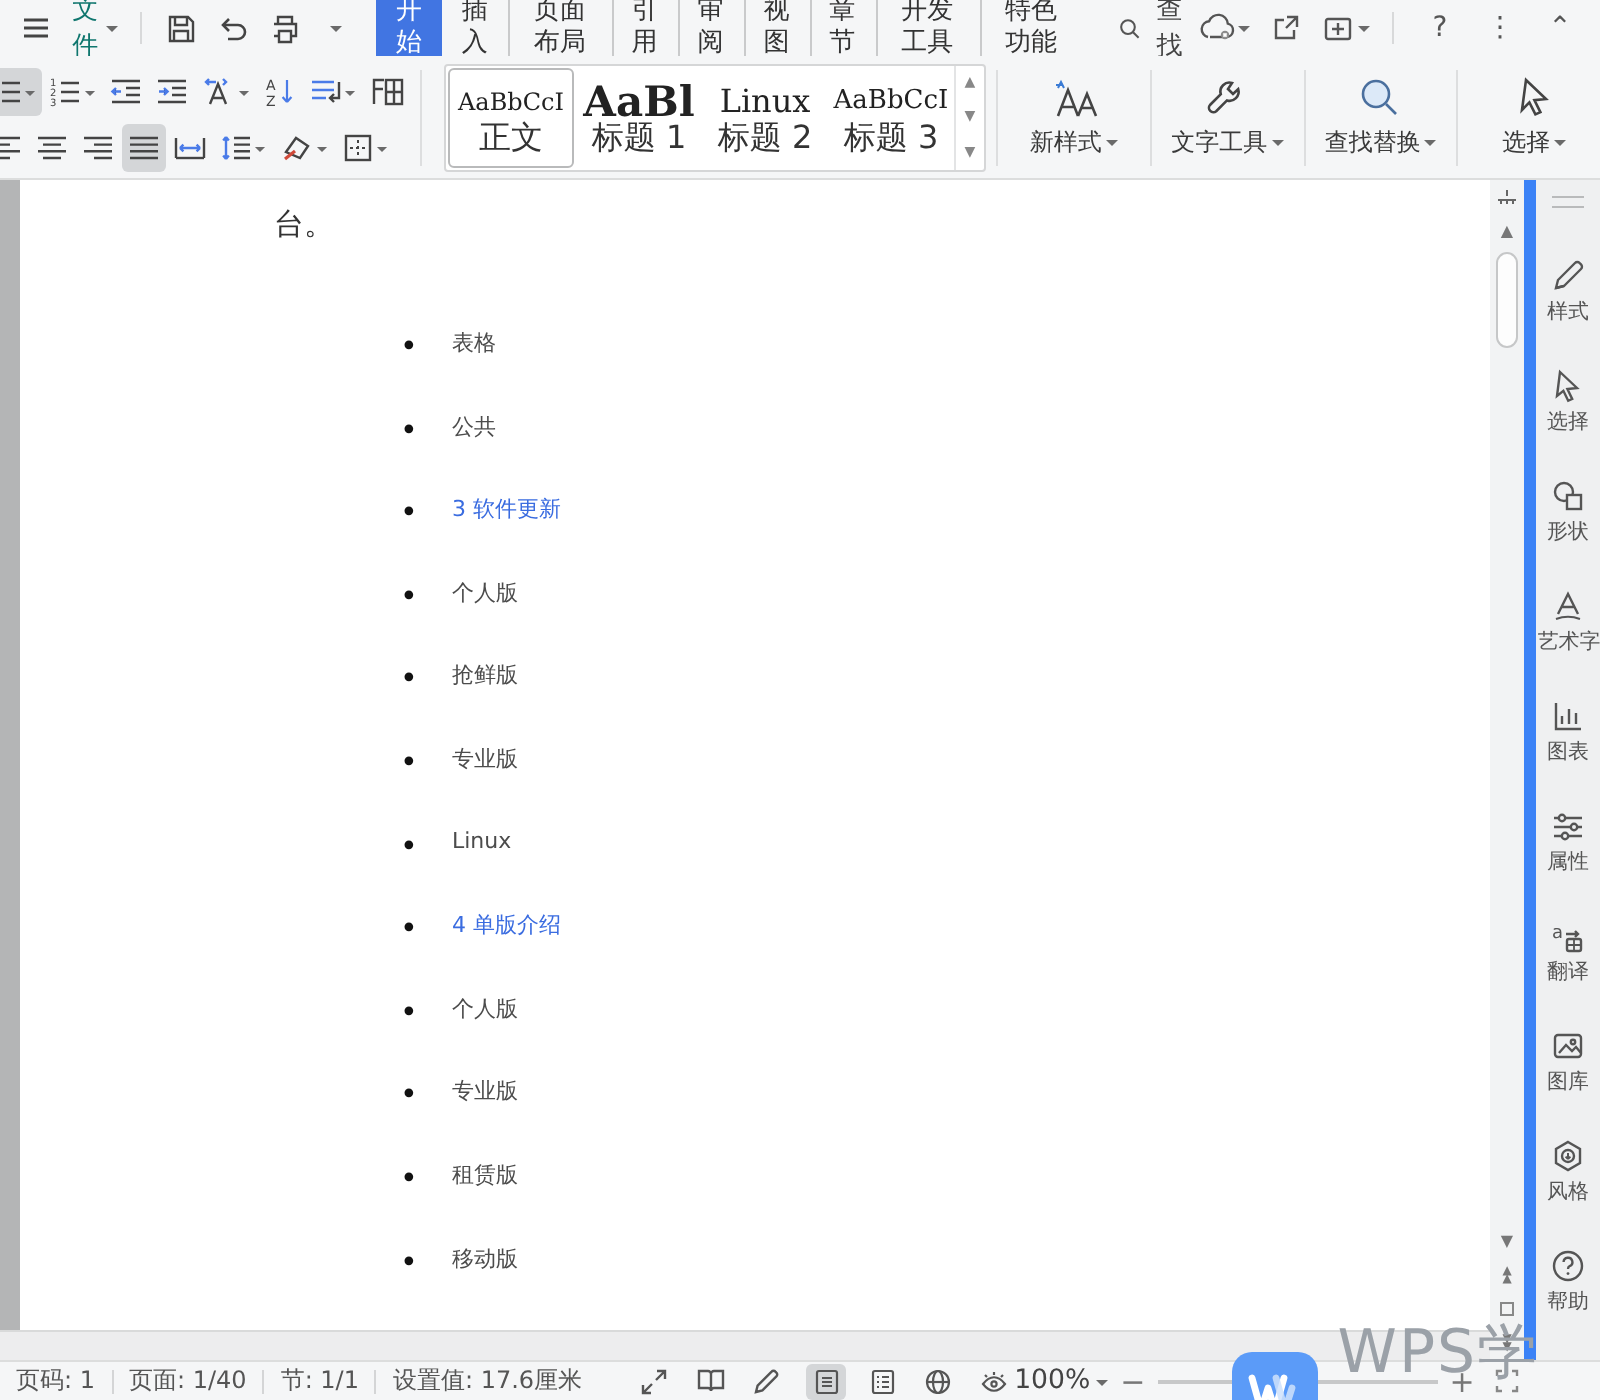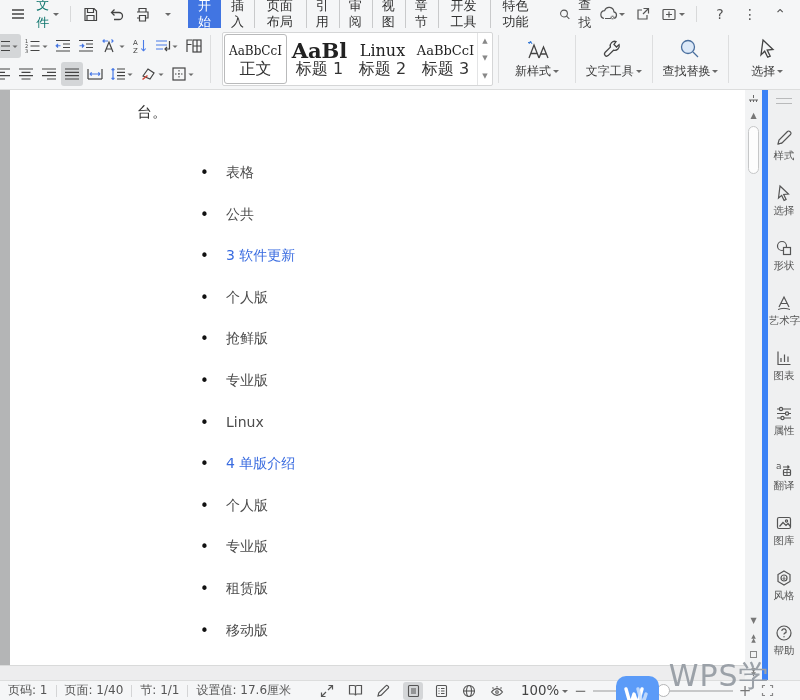--- a/index.html
+++ b/index.html
@@ -47,21 +47,21 @@
   .bigbtn { width:66px; height:54px; display:flex; flex-direction:column; align-items:center; justify-content:center; gap:3px; border-radius:3px; }
   .bigbtn .blabel { font-size:12px; color:#3a3a3a; display:flex; align-items:center; gap:2px; white-space:nowrap; }
 
   
   .docarea { position:absolute; left:0; top:90px; width:800px; height:590px; background:#fff; }
   .leftstrip { position:absolute; left:0; top:0; width:10px; height:575px; background:#b4b5b6; }
   .page { position:absolute; left:10px; top:0; width:735px; height:575px; background:#fff; }
   .pagegap { position:absolute; left:0; top:575px; width:745px; height:15px; background:#ededee; border-top:1px solid #d9dada; }
   .intro { position:absolute; left:127px; top:13px; font-size:15px; color:#333; }
   .doclist { position:absolute; left:190px; top:74px; list-style:none; }
-  .doclist li { position:relative; padding-left:26px; height:21px; margin-bottom:20.6px; font-size:14px; color:#4c4c4c; }
+  .doclist li { position:relative; padding-left:26px; height:21px; margin-bottom:20.6px; font-size:11px; color:#4c4c4c; }
   .doclist li::before { content:"•"; position:absolute; left:0; top:0; color:#111; font-size:15px; }
   .doclist li.link span { color:#3a6ce0; }
 
   
   .vscroll { position:absolute; left:745px; top:0; width:17px; height:590px; background:#f2f3f4; display:flex; flex-direction:column; align-items:center; }
   .vs-btn { width:17px; height:17px; display:flex; align-items:center; justify-content:center; color:#777; font-size:8px; line-height:8px; }
   .vs-thumb { width:11px; height:48px; background:#fdfdfd; border:1px solid #c6c7c8; border-radius:6px; margin-top:2px; }
   .vs-bottom { margin-top:auto; display:flex; flex-direction:column; align-items:center; }
   .dbl { display:flex; flex-direction:column; line-height:4px; font-size:6px; color:#777; }
   .sqr { width:7px; height:7px; border:1px solid #888; margin:4px 0; }
@@ -72,21 +72,21 @@
   .sb-item { width:36px; height:55px; display:flex; flex-direction:column; align-items:center; justify-content:center; gap:3px; }
   .sb-item .sblabel { font-size:11px; color:#555; line-height:12px; white-space:nowrap; transform:scale(.95); }
 
   
   .statusbar { position:absolute; left:0; top:680px; width:800px; height:20px; background:#f5f6f7; border-top:1px solid #dcdddd; display:flex; align-items:center; font-size:12px; color:#555; }
   .st-text { padding:0 8px; white-space:nowrap; }
   .st-sep { width:1px; height:12px; background:#d4d5d6; }
   .st-icons { display:flex; align-items:center; gap:8px; margin-left:18px; }
   .st-ic { height:18px; min-width:20px; display:flex; align-items:center; justify-content:center; border-radius:3px; }
   .st-ic.sel { background:#d4d6d8; }
-  .zoom { display:flex; align-items:center; margin-left:14px; gap:6px; }
+  .zoom { display:flex; align-items:center; gap:6px; }
   .zoomval { display:flex; align-items:center; gap:3px; color:#444; }
   .ztrack { position:relative; width:140px; height:2px; background:#c7c8c9; }
   .zhandle { position:absolute; left:64px; top:-6px; width:13px; height:13px; background:#fff; border:1px solid #b5b6b7; border-radius:50%; }
   .zminus,.zplus { font-size:15px; color:#777; }
 
   
   .watermark { position:absolute; left:616px; top:656px; display:flex; align-items:center; gap:10px; z-index:10; pointer-events:none; }
   .wm-logo { width:43px; height:43px; background:#5b9bf8; border-radius:10px; display:flex; align-items:center; justify-content:center; }
   .wm-text { font-size:30px; color:#9ba1a8; letter-spacing:1px; }
 </style>

